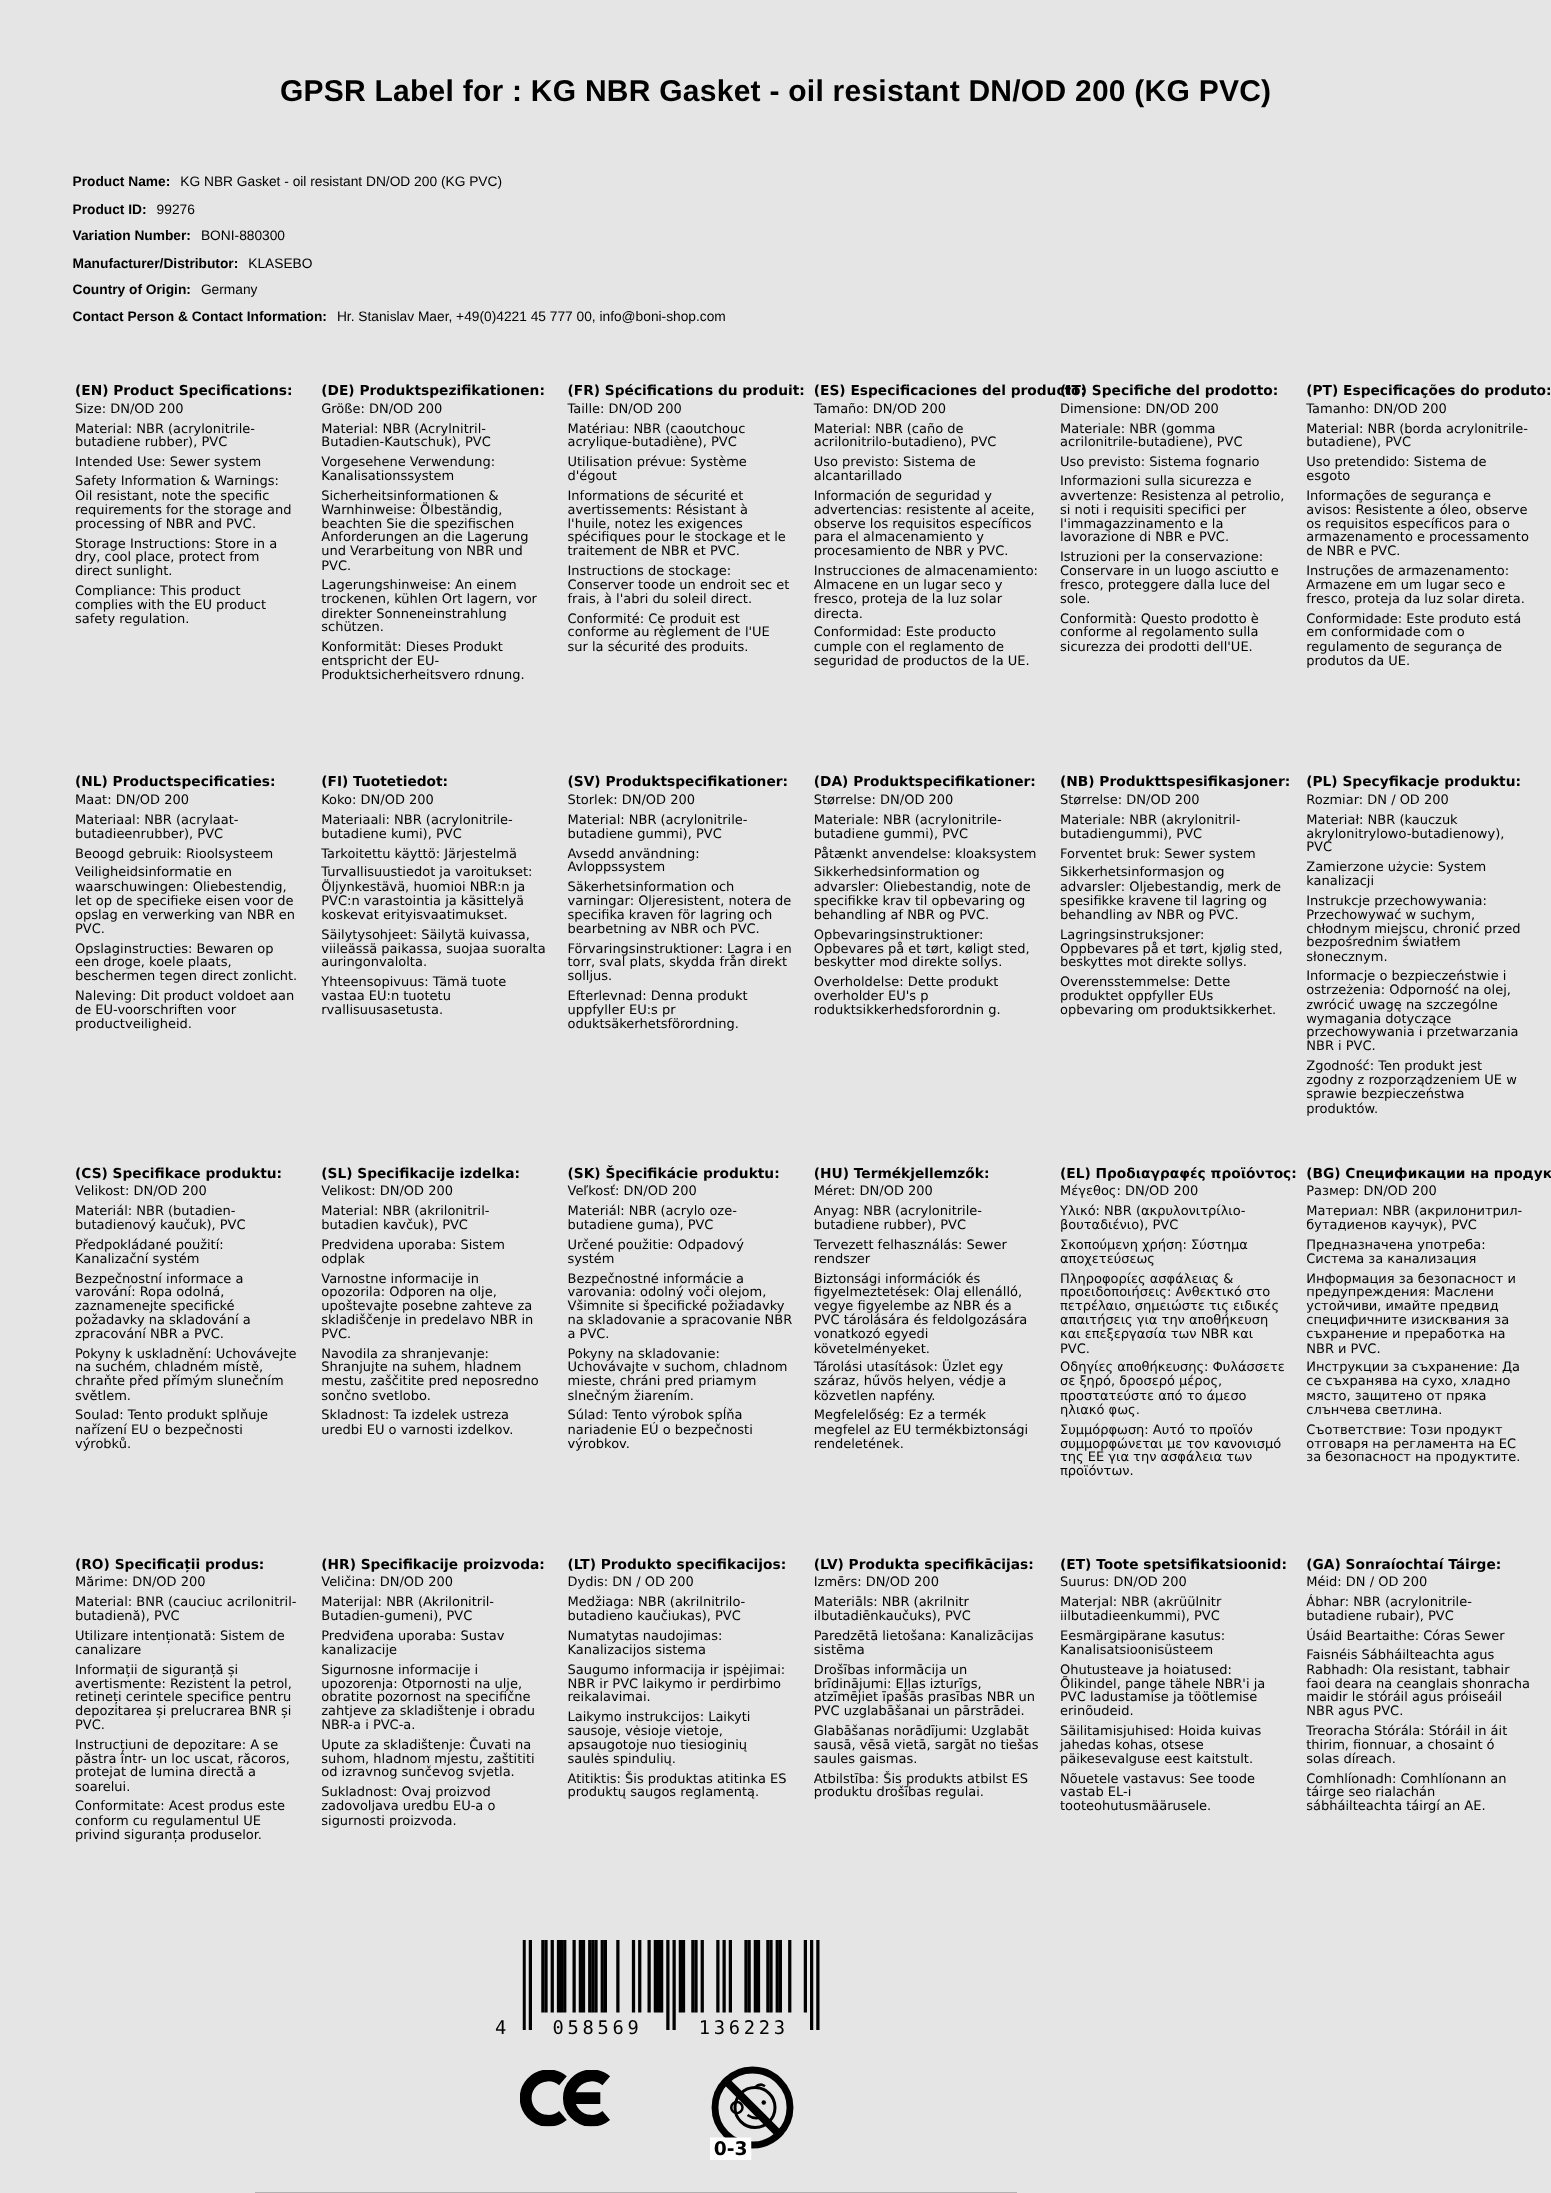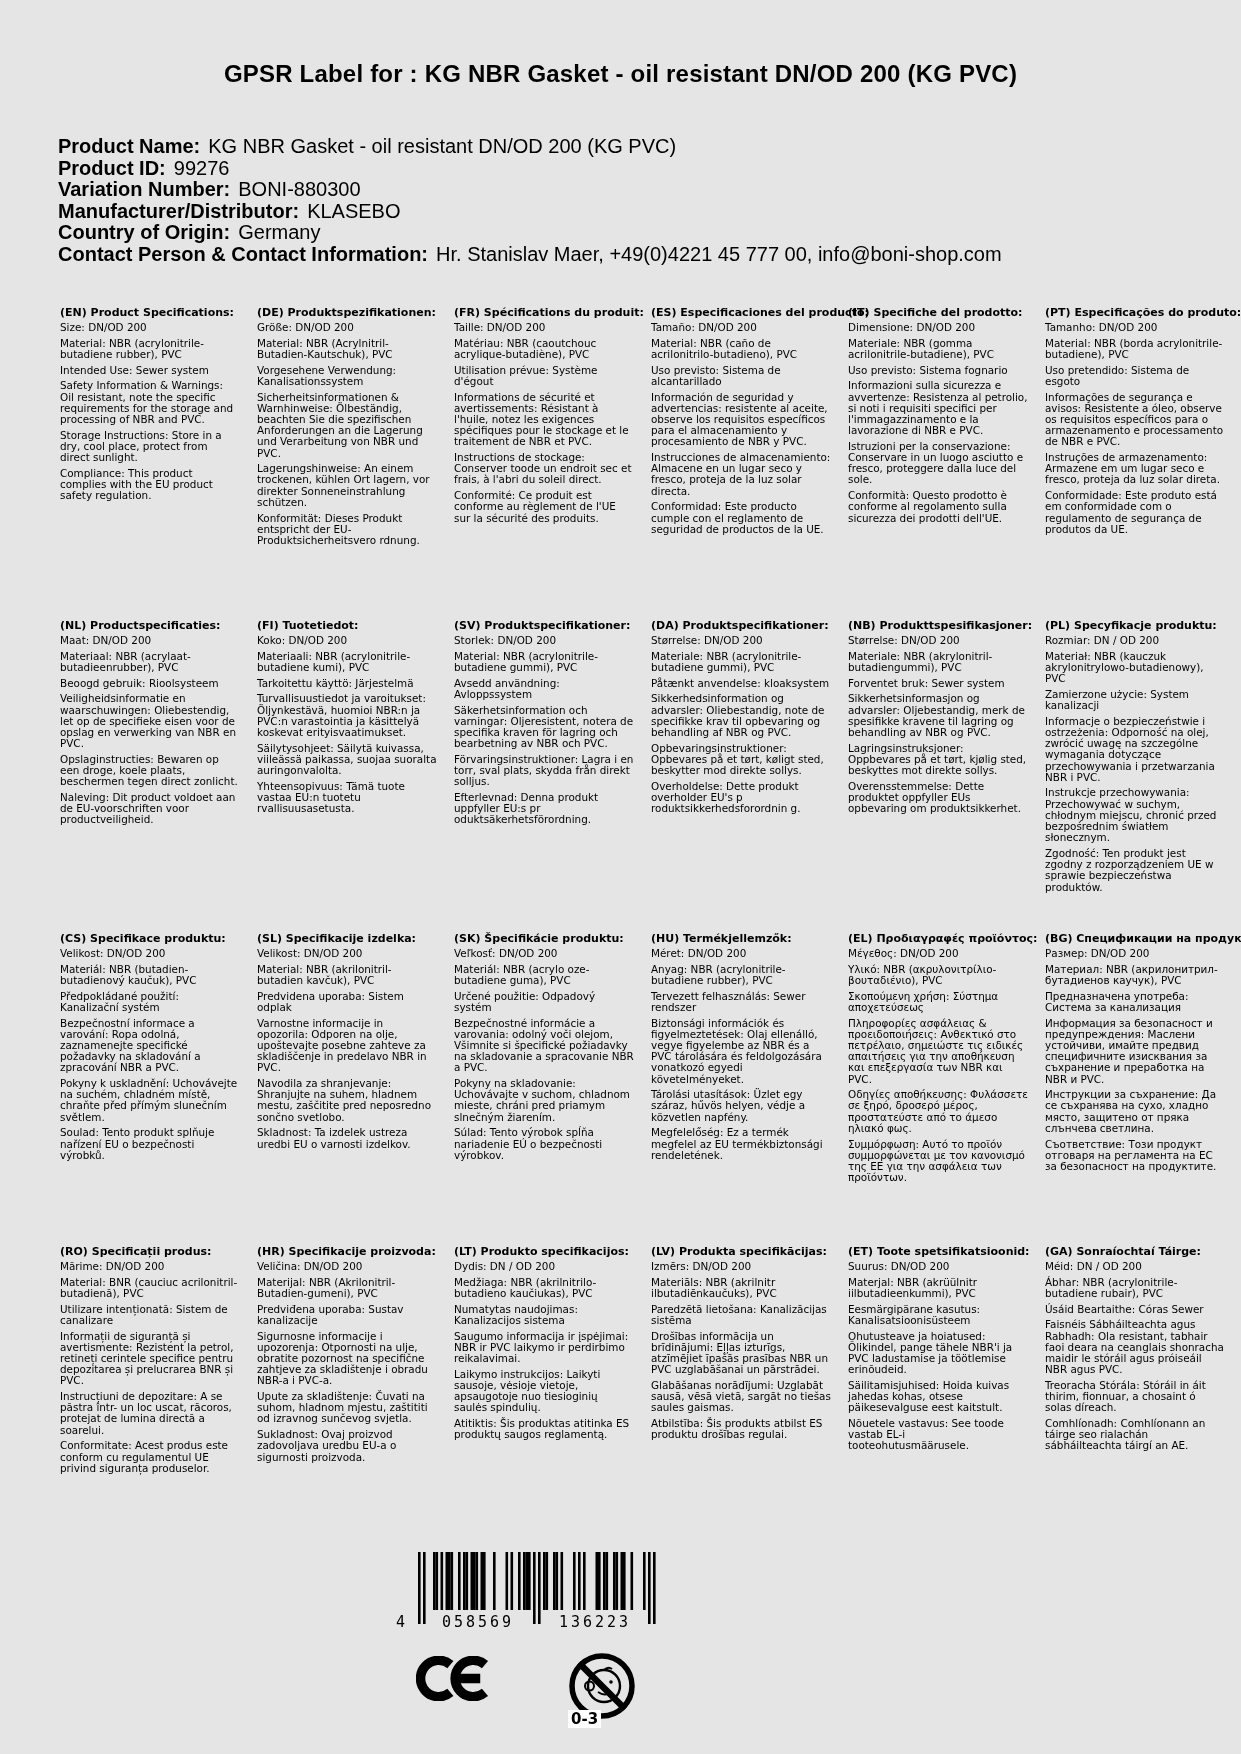--- a/index.html
+++ b/index.html
@@ -9,21 +9,21 @@
     font-family:"DejaVu Sans", sans-serif;
   }
   .title {
     position:absolute; top:60px; left:0; width:100%; margin:0;
     text-align:center; font-family:"Liberation Sans", sans-serif;
     font-weight:bold; font-size:24px; letter-spacing:0.2px;
   }
   .pinfo {
     position:absolute; left:58px; top:136px;
     font-family:"Liberation Sans", sans-serif;
-    font-size:20px; line-height:21.5px;
+    font-size:11px; line-height:21.5px;
   }
   .pf-label { font-weight:bold; }
   .pf-value { margin-left:8px; }
   .grid {
     position:absolute; left:60px; top:306px; width:1185px;
     display:grid; grid-template-columns:repeat(6,180px);
     column-gap:17px; grid-auto-rows:313px;
   }
   .lang-block { overflow:visible; }
   .lb-head {
@@ -178,22 +178,22 @@
         <p>Sikkerhetsinformasjon og advarsler: Oljebestandig, merk de spesifikke kravene til lagring og behandling av NBR og PVC.</p>
         <p>Lagringsinstruksjoner: Oppbevares på et tørt, kjølig sted, beskyttes mot direkte sollys.</p>
         <p>Overensstemmelse: Dette produktet oppfyller EUs opbevaring om produktsikkerhet.</p>
       </div>
 
   <div class="lang-block">
     <div class="lb-head">(PL) Specyfikacje produktu:</div>
   <p>Rozmiar: DN / OD 200</p>
         <p>Materiał: NBR (kauczuk akrylonitrylowo-butadienowy), PVC</p>
         <p>Zamierzone użycie: System kanalizacji</p>
+        <p>Instrukcje przechowywania: Przechowywać w suchym, chłodnym miejscu, chronić przed bezpośrednim światłem słonecznym.</p>
         <p>Informacje o bezpieczeństwie i ostrzeżenia: Odporność na olej, zwrócić uwagę na szczególne wymagania dotyczące przechowywania i przetwarzania NBR i PVC.</p>
-        <p>Instrukcje przechowywania: Przechowywać w suchym, chłodnym miejscu, chronić przed bezpośrednim światłem słonecznym.</p>
         <p>Zgodność: Ten produkt jest zgodny z rozporządzeniem UE w sprawie bezpieczeństwa produktów.</p>
       </div>
 
   <div class="lang-block">
     <div class="lb-head">(CS) Specifikace produktu:</div>
   <p>Velikost: DN/OD 200</p>
         <p>Materiál: NBR (butadien-butadienový kaučuk), PVC</p>
         <p>Předpokládané použití: Kanalizační systém</p>
         <p>Bezpečnostní informace a varování: Ropa odolná, zaznamenejte specifické požadavky na skladování a zpracování NBR a PVC.</p>
         <p>Pokyny k uskladnění: Uchovávejte na suchém, chladném místě, chraňte před přímým slunečním světlem.</p>

